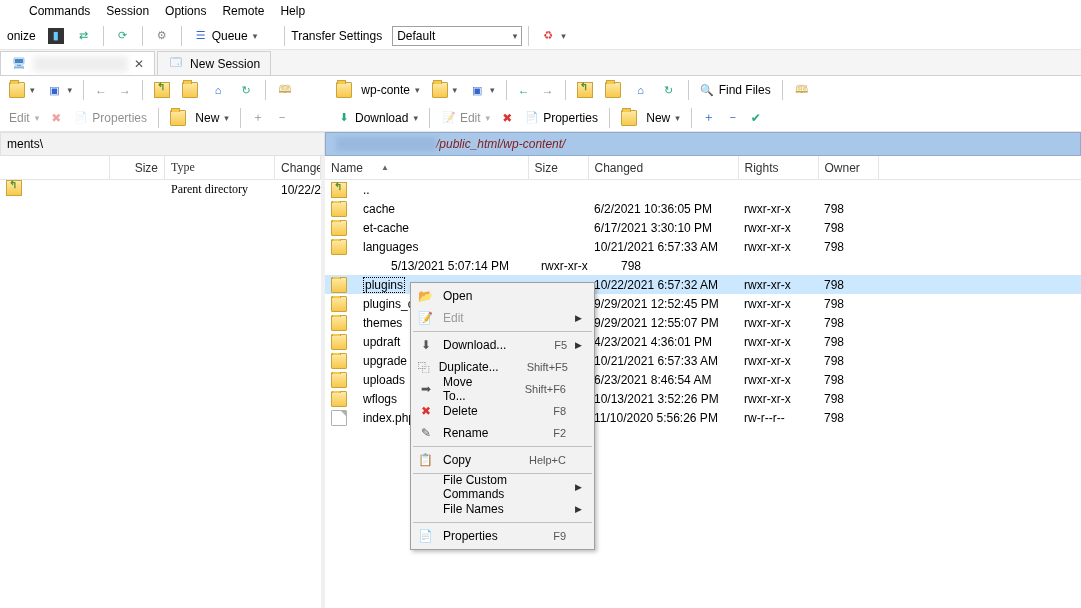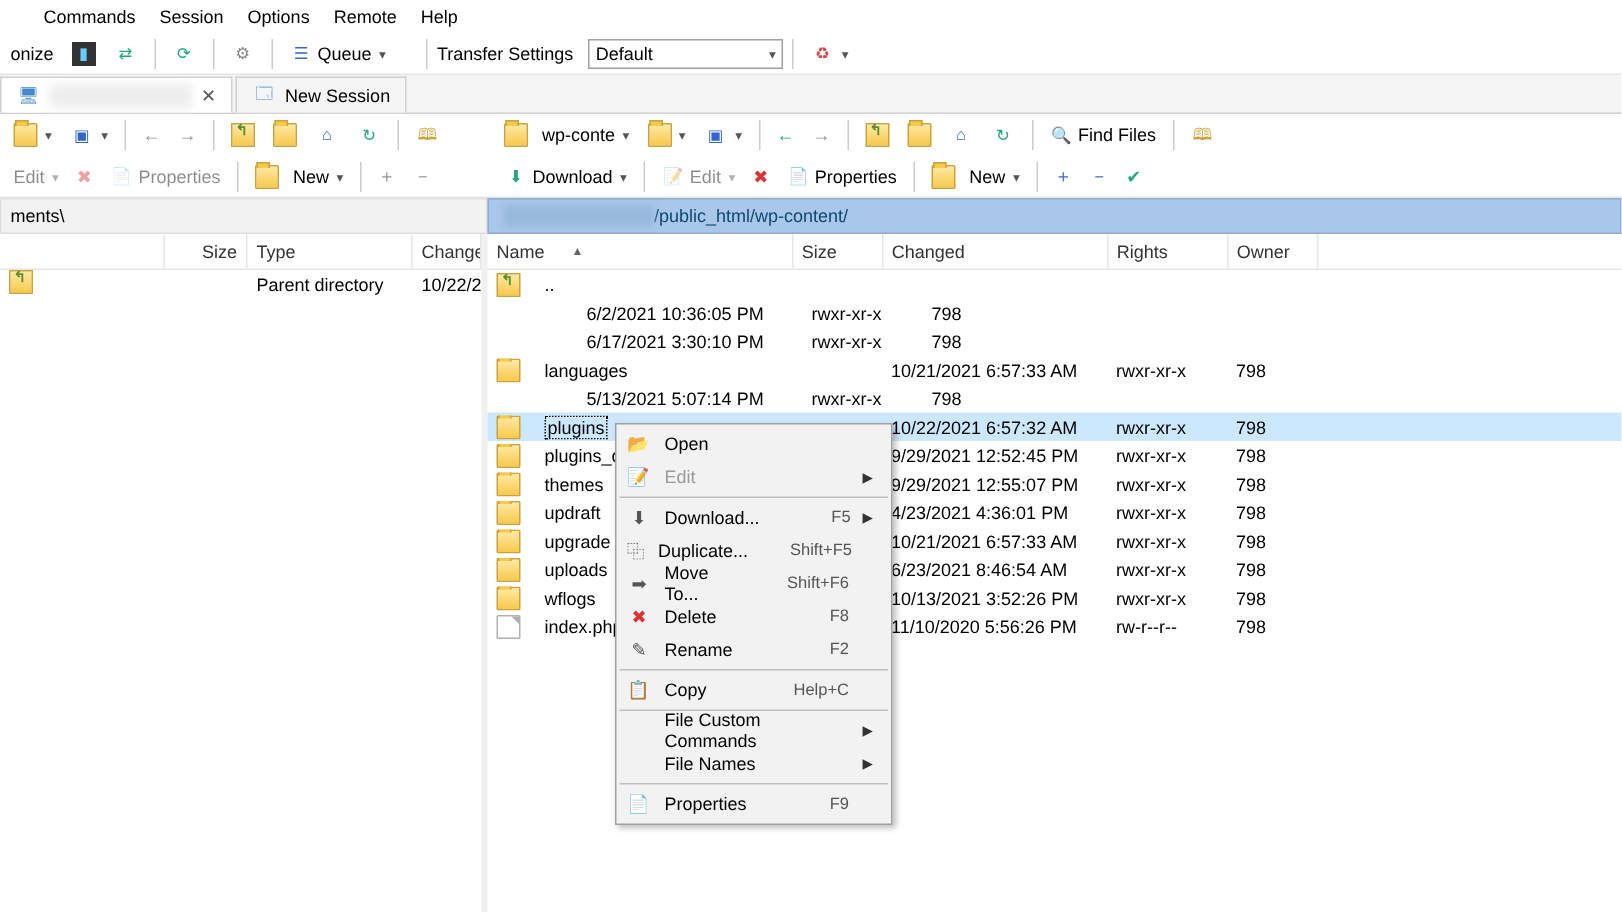--- a/index.html
+++ b/index.html
@@ -13,30 +13,30 @@
   .tb-drop::after { content:"▾"; font-size:9px; color:#555; margin-left:2px; }
   .combo { border:1px solid #a0a0a0; height:20px; display:flex; align-items:center; padding:0 4px; background:#fff; min-width:130px; }
   .combo::after { content:"▾"; font-size:9px; color:#555; margin-left:auto; padding-left:6px;}
   .tabs { height:26px; display:flex; align-items:flex-end; border-bottom:1px solid #d0d0d0; background:#f5f5f5; }
   .tab { display:flex; align-items:center; gap:6px; padding:4px 10px; border:1px solid #d0d0d0; border-bottom:none; background:#fff; margin-right:2px; height:24px;}
   .tab .x { color:#555; }
   .dual-toolbar { display:flex; height:28px; }
   .half { display:flex; align-items:center; gap:2px; padding:0 2px; }
   .half.left { width:325px; }
   .half.right { flex:1; }
-  .pathbar { height:24px; background:#a9c7e8; color:#0c4a6e; display:flex; align-items:center; padding:0 6px; border:1px solid #8faccd;}
+  .pathbar { height:24px; background:#a9c7e8; color:#7f1d1d; display:flex; align-items:center; padding:0 6px; border:1px solid #8faccd;font-style:italic;}
   .pathbar .blur { display:inline-block; width:100px; height:14px; background:#98b9dc; filter:blur(2px); margin-right:0; }
   .panes { display:flex; height:calc(608px - 22px - 28px - 26px - 28px - 28px - 24px); }
   .pane-left { width:325px; border-right:4px solid #f0f0f0; display:flex; flex-direction:column;}
   .pane-right { flex:1; display:flex; flex-direction:column; }
   .hdr-row { display:flex; height:24px; border-bottom:1px solid #e5e5e5; align-items:center; color:#333; }
   .hdr-row > div { padding:0 6px; border-right:1px solid #e5e5e5; height:100%; display:flex; align-items:center; overflow:hidden; white-space:nowrap;}
   .col-name-l { width:110px; }
   .col-size-l { width:55px; justify-content:flex-end;}
-  .col-type-l { width:110px; }
+  .col-type-l { width:110px;font-family:Liberation Serif, serif; }
   .col-chg-l  { flex:1; }
   .row-l { display:flex; height:19px; align-items:center; }
   .row-l > div { padding:0 6px; overflow:hidden; white-space:nowrap; }
   .col-name { flex:1; min-width:0; display:flex; align-items:center; gap:16px;}
   .col-size { width:60px; text-align:right; padding-right:8px;}
   .col-chg  { width:150px; }
   .col-rights { width:80px; }
   .col-owner { width:60px; }
   .row-r { display:flex; height:19px; align-items:center; }
   .row-r.selected { background:#cce8ff; }
@@ -269,27 +269,29 @@
     <div id="rightrows" style="position:relative;">
         <div class="row-r">
           <div class="col-name"><span class="ic folder-up"></span> ..</div>
           <div class="col-size"></div>
           <div class="col-chg"></div>
           <div class="col-rights"></div>
           <div class="col-owner"></div>
           <div style="flex:1"></div>
         </div>
         <div class="row-r">
+          <div class="col-name"><span class="ic folder"></span> cache</div>
           <div class="col-size"></div>
           <div class="col-chg">6/2/2021 10:36:05 PM</div>
           <div class="col-rights">rwxr-xr-x</div>
           <div class="col-owner">798</div>
           <div style="flex:1"></div>
         </div>
         <div class="row-r">
+          <div class="col-name"><span class="ic folder"></span> et-cache</div>
           <div class="col-size"></div>
           <div class="col-chg">6/17/2021 3:30:10 PM</div>
           <div class="col-rights">rwxr-xr-x</div>
           <div class="col-owner">798</div>
           <div style="flex:1"></div>
         </div>
         <div class="row-r">
           <div class="col-name"><span class="ic folder"></span> languages</div>
           <div class="col-size"></div>
           <div class="col-chg">10/21/2021 6:57:33 AM</div>

